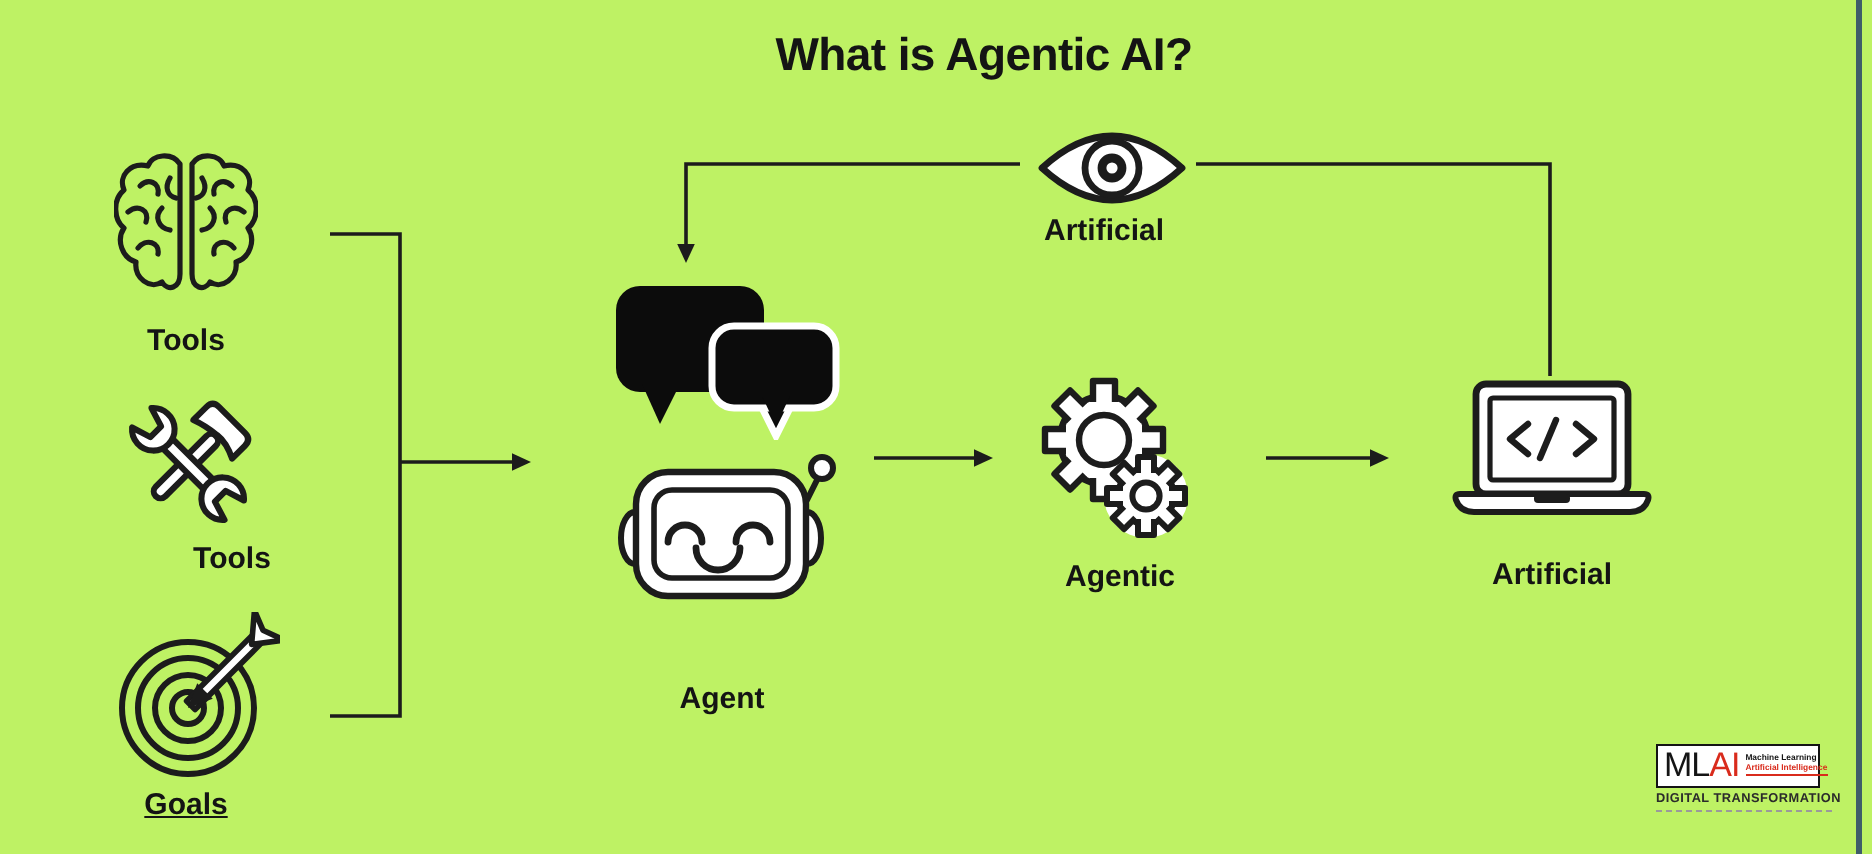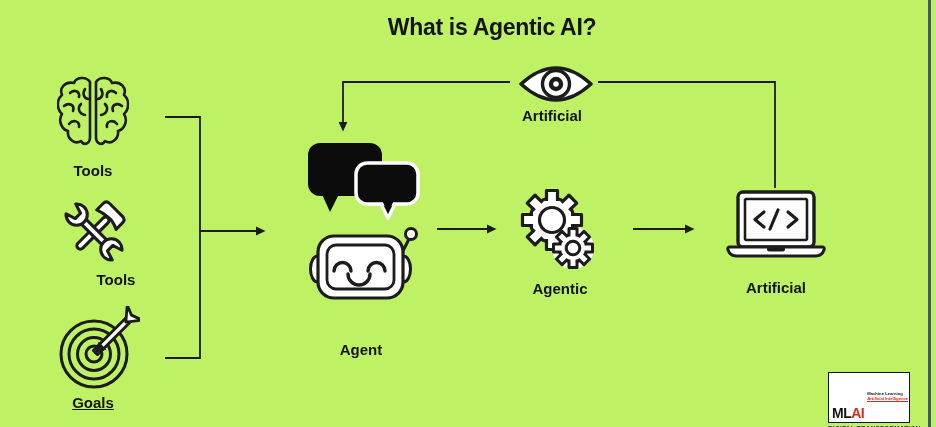--- a/index.html
+++ b/index.html
@@ -25,21 +25,21 @@
   .lbl-observation{left:552px;top:107px;}
   .lbl-environment{left:776px;top:279px;}
   svg{display:block;}
   .connectors{position:absolute;top:0;left:0;pointer-events:none;}
   
   .logo{position:absolute;left:828px;top:372px;width:92px;}
   .logo-box{
     display:flex;align-items:center;gap:3px;border:1.6px solid #141414;
     background:#ffffff;padding:1px 3px 2px 3px;width:74px;
   }
-  .brand{font-size:14px;font-weight:700;letter-spacing:-0.5px;line-height:1;margin-top:32px;}
+  .brand{font-size:17px;font-weight:400;letter-spacing:-0.5px;line-height:1;}
   .brand-ml{color:#141414;}
   .brand-ai{color:#d92b1c;}
   .tagline{display:flex;flex-direction:column;justify-content:center;line-height:1.15;}
   .tagline .t1{font-size:4.2px;font-weight:700;color:#141414;white-space:nowrap;}
   .tagline .t2{font-size:4.2px;font-weight:700;color:#d92b1c;white-space:nowrap;border-bottom:0.5px solid #d92b1c;}
   .banner{
     margin-top:2px;font-size:6.4px;font-weight:700;color:#2b2b2b;
     letter-spacing:0.25px;white-space:nowrap;
   }
   .logo-dash{margin-top:2px;width:88px;border-top:1px dashed #9a9a9a;}

